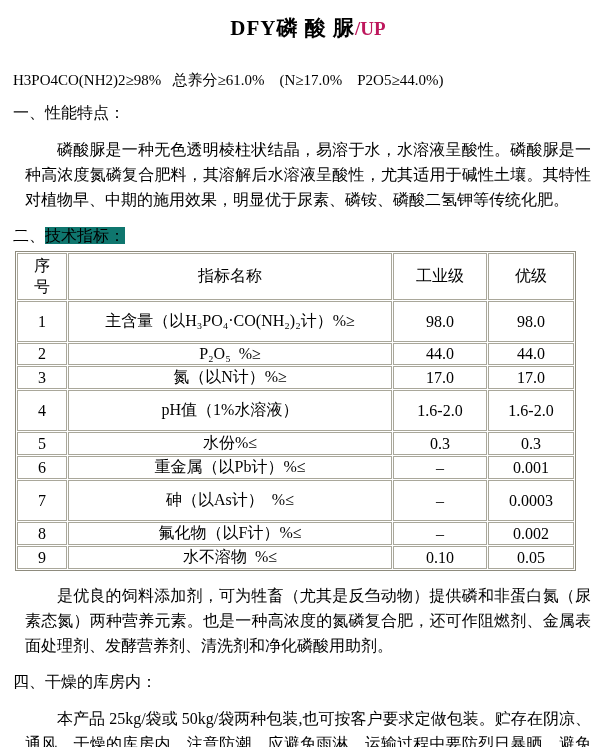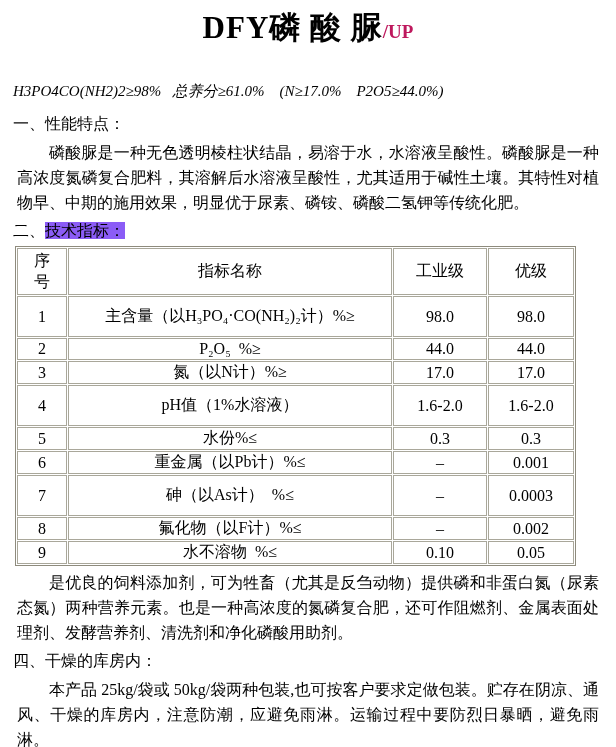--- a/index.html
+++ b/index.html
@@ -4,29 +4,29 @@
 <style>
   html, body { margin:0; padding:0; }
   body {
     width:616px; height:747px; background:#ffffff; color:#000000;
     font-family:"Liberation Serif","DejaVu Serif","DejaVu Sans",serif;
     overflow:hidden;
   }
   .doc { padding:6px 13px 0 13px; }
 
   .title-wrap { text-align:center; margin-top:2px; line-height:40px; }
-  .title { font-size:31px; font-weight:bold; letter-spacing:1px; white-space:pre-wrap; }
+  .title { font-size:21px; font-weight:bold; letter-spacing:1px; white-space:pre-wrap; }
   .title-suffix { font-size:19px; font-weight:bold; color:#be185d; }
 
-  .formula { margin-top:29px; font-size:15px; line-height:18px; white-space:pre-wrap;font-style:italic; }
+  .formula { margin-top:21px; font-size:15px; line-height:18px; white-space:pre-wrap; }
 
   .heading { font-size:16px; line-height:24px; margin:0; white-space:pre-wrap; }
   .heading-first { margin-top:12px; }
-  .para { font-size:16px; line-height:25px; margin:4px; text-indent:2em; text-align:justify; }
-  .hl { background:#8b5cf6;text-align:center; }
+  .para { font-size:16px; line-height:25px; margin:12px; text-indent:2em; text-align:justify; }
+  .hl { background:#0f766e;text-align:center; }
 
   table.spec {
     border-collapse:separate; border-spacing:1px;
     border:1px solid #8e8b7d; background:#ffffff;
     margin:3px 0 2px 2px; table-layout:fixed;
   }
   .spec th, .spec td {
     border:1px solid #a9a79a; text-align:center; vertical-align:middle;
     font-weight:normal; font-size:16px; padding:0 16px; white-space:pre-wrap;
     overflow:hidden;

